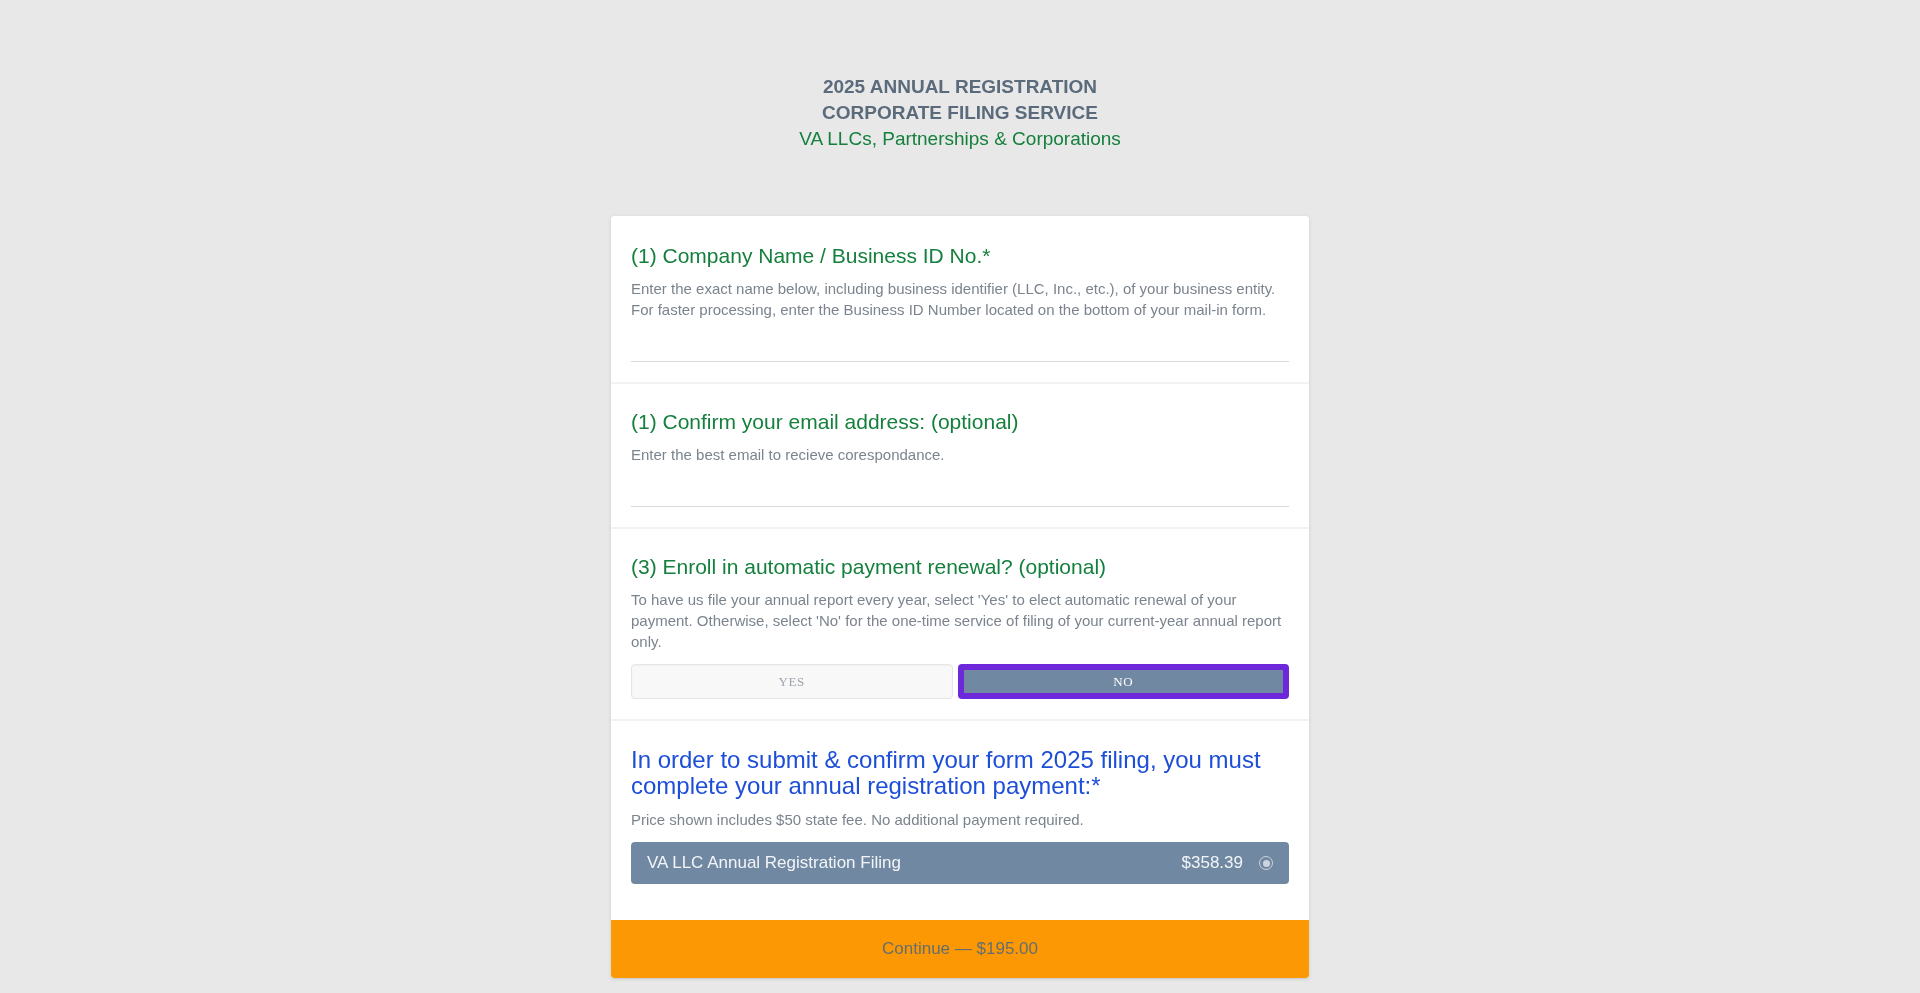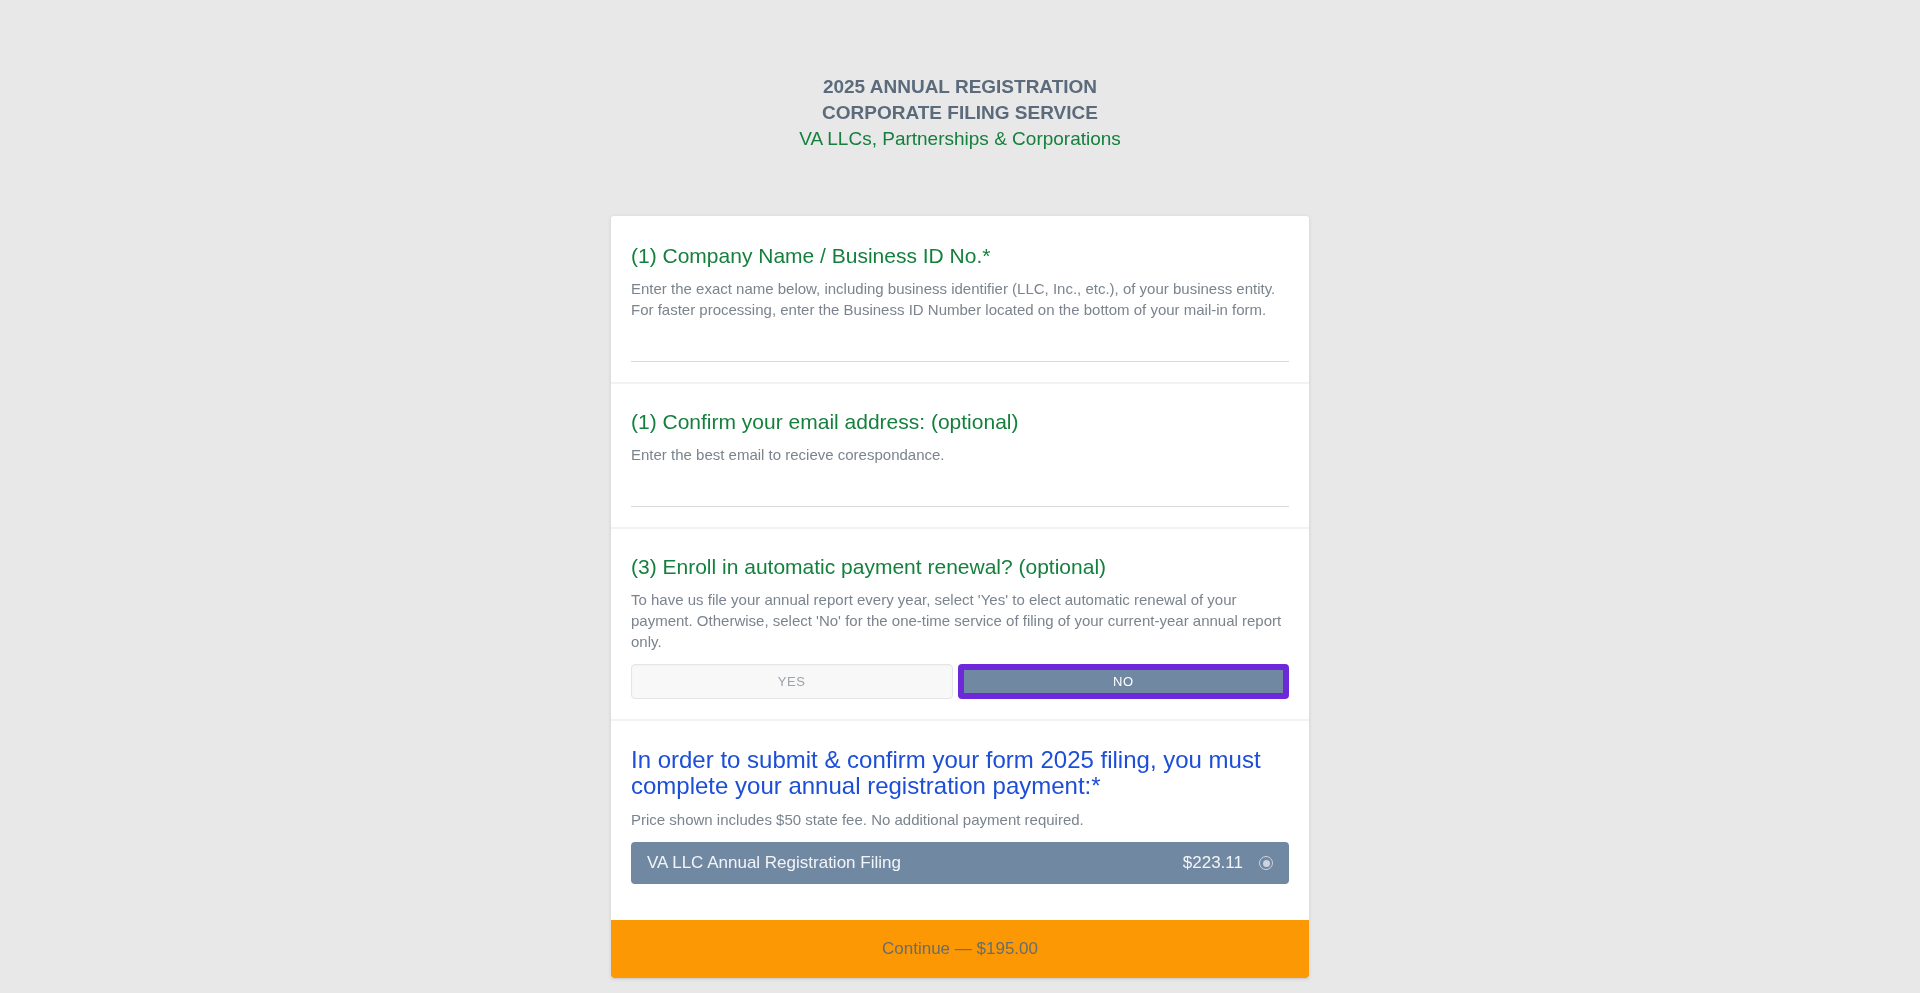--- a/index.html
+++ b/index.html
@@ -77,21 +77,21 @@
 
   .toggle-row {
     display: flex;
     gap: 5px;
     margin-top: 12px;
   }
   .toggle-btn {
     flex: 1;
     height: 35px;
     border-radius: 4px;
-    font-family: Liberation Sans, sans-serif;
+    font-family: Liberation Serif, serif;
     font-size: 13px;
     letter-spacing: 0.6px;
     display: flex;
     align-items: center;
     justify-content: center;
     cursor: pointer;
   }
   .toggle-yes {
     background: #f8f8f8;
     border: 1px solid #e5e5e5;
@@ -193,21 +193,21 @@
       </div>
     </div>
 
     <div class="divider"></div>
 
     <div>
       <h2 class="pay-label">In order to submit &amp; confirm your form 2025 filing, you must complete your annual registration payment:*</h2>
       <p class="q-desc">Price shown includes $50 state fee. No additional payment required.</p>
       <div class="payment-item">
         <span class="payment-name">VA LLC Annual Registration Filing</span>
-        <span class="payment-price">$223.11</span>
+        <span class="payment-price">$358.39</span>
         <span class="radio-icon"></span>
       </div>
     </div>
 
   </div>
 
   <button class="continue-btn">Continue — $195.00</button>
 </div>
 
 <div class="page-bottom-space"></div>

